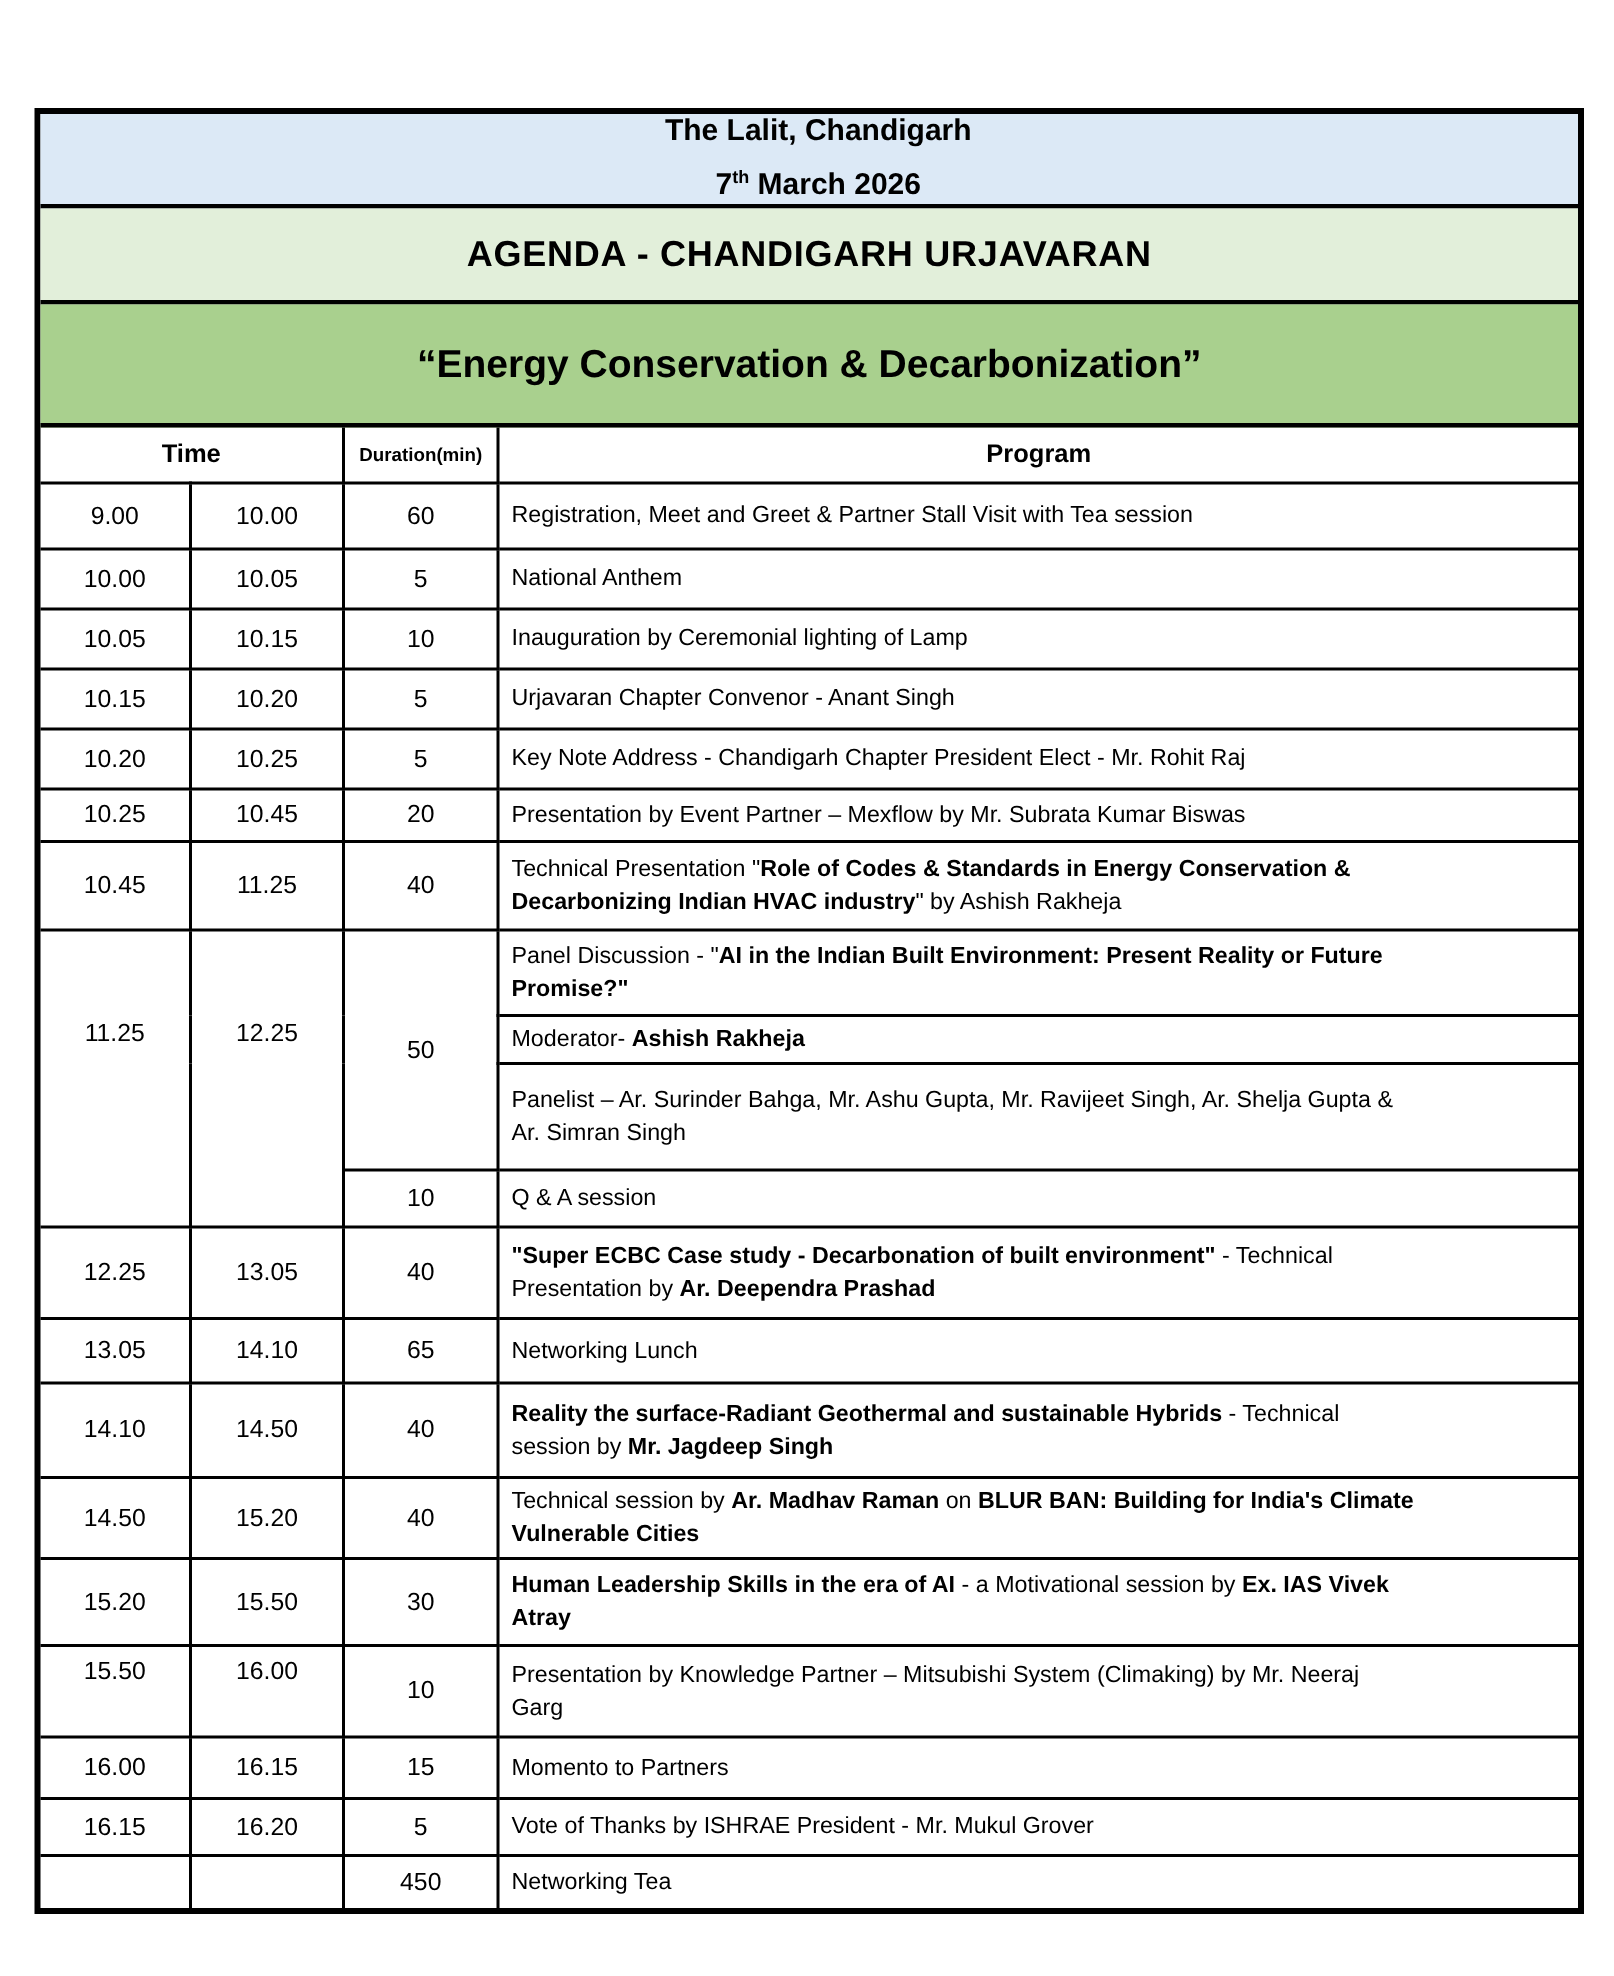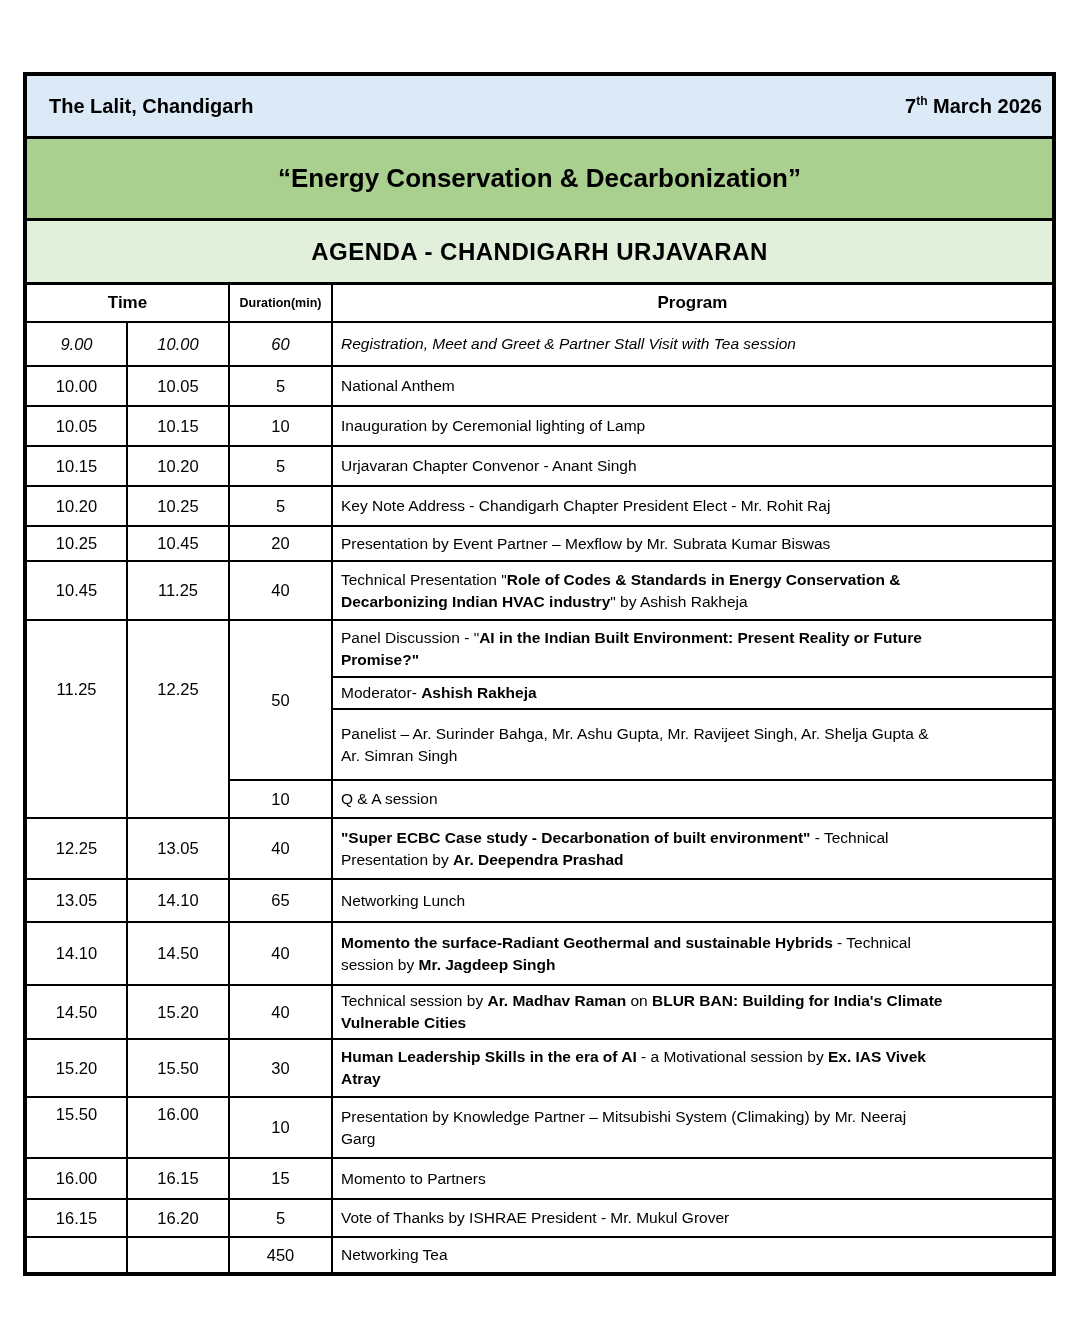--- a/index.html
+++ b/index.html
@@ -5,21 +5,21 @@
   html,body { margin:0; padding:0; }
   body {
     width:1076px; height:1317px; position:relative;
     background:#ffffff; color:#000;
     font-family:"Liberation Sans", sans-serif;
   }
   .sheet {
     position:absolute; left:23px; top:72px; width:1033px;
     border:4px solid #000; box-sizing:border-box; background:#fff;
   }
-  .band { box-sizing:border-box; border-bottom:3px solid #000; display:flex; align-items:center; }
+  .band { box-sizing:border-box; border-bottom:3px solid #000; display:flex; align-items:center;flex-direction:column; }
   .band-blue  { height:63px; justify-content:space-between; padding:0 10px 0 22px; font-weight:bold; font-size:20px; }
   .band-green { height:82px; justify-content:center; font-weight:bold; font-size:26px; }
   .band-pale  { height:64px; justify-content:center; font-weight:bold; font-size:24px; letter-spacing:0.5px; }
   .band-blue sup { font-size:12px; font-weight:bold;margin-top:32px; }
   table.agenda {
     width:100%; border-collapse:collapse; border-style:hidden;
     table-layout:fixed;
     padding-left:12px;
   }
   table.agenda th, table.agenda td { border:2px solid #000; box-sizing:border-box; }
@@ -35,44 +35,44 @@
 </head>
 <body>
 
 <div class="sheet">
 
   <div class="band band-blue" style="background: rgb(220, 233, 246);">
     <span>The Lalit, Chandigarh</span>
     <span><span>7</span><sup>th</sup><span> March 2026</span></span>
   </div>
 
+  <div class="band band-pale" style="background: rgb(226, 239, 218);">
+    <span>AGENDA - CHANDIGARH URJAVARAN</span>
+  </div>
+
   <div class="band band-green" style="background: rgb(169, 208, 142);">
     <span>“Energy Conservation &amp; Decarbonization”</span>
-  </div>
-
-  <div class="band band-pale" style="background: rgb(226, 239, 218);">
-    <span>AGENDA - CHANDIGARH URJAVARAN</span>
   </div>
 
   <table class="agenda">
     <colgroup>
       <col style="width:100px">
         <col style="width:102px">
         <col style="width:103px">
         <col>
     </colgroup>
     <thead>
       <tr>
         <th colspan="2" class="main">Time</th>
         <th class="small">Duration(min)</th>
         <th class="main">Program</th>
       </tr>
     </thead>
     <tbody>
-        <tr style="height: 44px; font-style: italic;">
+        <tr style="height: 44px;">
           <td class="time">9.00</td>
           <td class="time">10.00</td>
           <td class="dur">60</td>
           <td class="prog">Registration, Meet and Greet &amp; Partner Stall Visit with Tea session</td>
         </tr>
         <tr style="height: 40px;">
           <td class="time">10.00</td>
           <td class="time">10.05</td>
           <td class="dur">5</td>
           <td class="prog">National Anthem</td>
@@ -132,21 +132,21 @@
         <tr style="height: 43px;">
           <td class="time">13.05</td>
           <td class="time">14.10</td>
           <td class="dur">65</td>
           <td class="prog">Networking Lunch</td>
         </tr>
         <tr style="height: 63px;">
           <td class="time">14.10</td>
           <td class="time">14.50</td>
           <td class="dur">40</td>
-          <td class="prog"><span class="b">Momento the surface-Radiant Geothermal and sustainable Hybrids</span><span> - Technical</span><br><span>session by </span><span class="b">Mr. Jagdeep Singh</span></td>
+          <td class="prog"><span class="b">Reality the surface-Radiant Geothermal and sustainable Hybrids</span><span> - Technical</span><br><span>session by </span><span class="b">Mr. Jagdeep Singh</span></td>
         </tr>
         <tr style="height: 46px;">
           <td class="time">14.50</td>
           <td class="time">15.20</td>
           <td class="dur">40</td>
           <td class="prog"><span>Technical session by </span><span class="b">Ar. Madhav Raman</span><span> on </span><span class="b">BLUR BAN: Building for India's Climate</span><br><span class="b">Vulnerable Cities</span></td>
         </tr>
         <tr style="height: 58px;">
           <td class="time">15.20</td>
           <td class="time">15.50</td>

